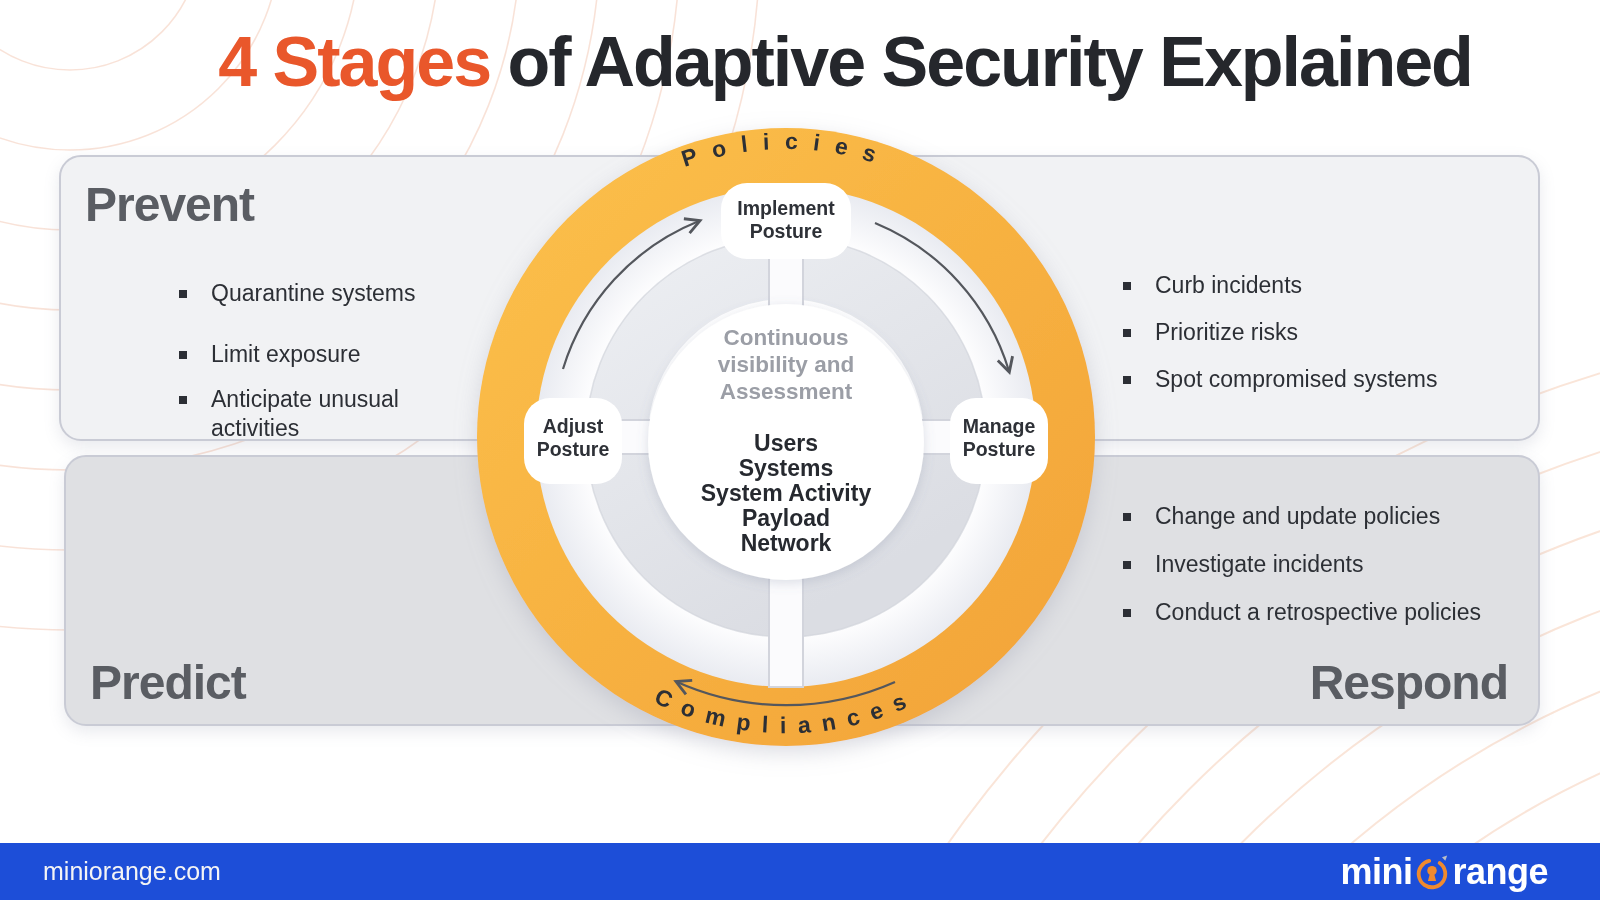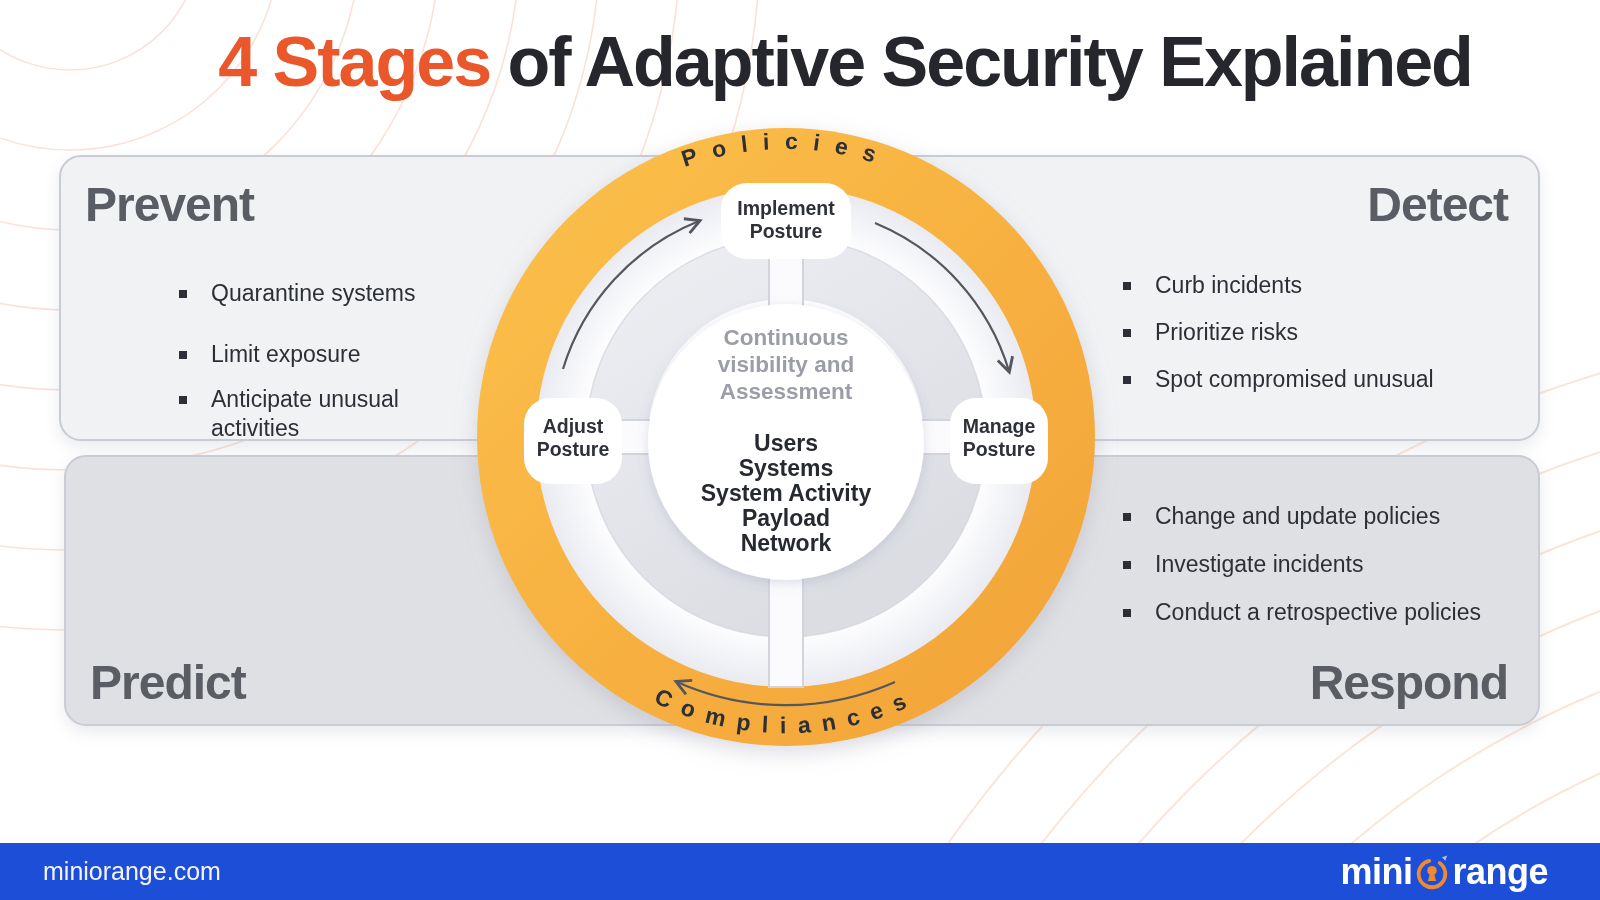--- a/index.html
+++ b/index.html
@@ -90,25 +90,24 @@
 <div class="panel light" id="panel-prevent">
   <div class="panel-heading ph-tl">Prevent</div>
   <ul class="bullets">
     <li>Quarantine systems</li>
     <li>Limit exposure</li>
     <li>Anticipate unusual activities</li>
   </ul>
 </div>
 
 <div class="panel light" id="panel-detect">
-  <div class="panel-heading ph-tr">Detect</div>
   <ul class="bullets">
     <li>Curb incidents</li>
     <li>Prioritize risks</li>
-    <li>Spot compromised unusual</li>
+    <li>Spot compromised systems</li>
   </ul>
 </div>
 
 <div class="panel dark" id="panel-predict">
   <div class="panel-heading ph-bl">Predict</div>
 </div>
 
 <div class="panel dark" id="panel-respond">
   <div class="panel-heading ph-br">Respond</div>
   <ul class="bullets">

